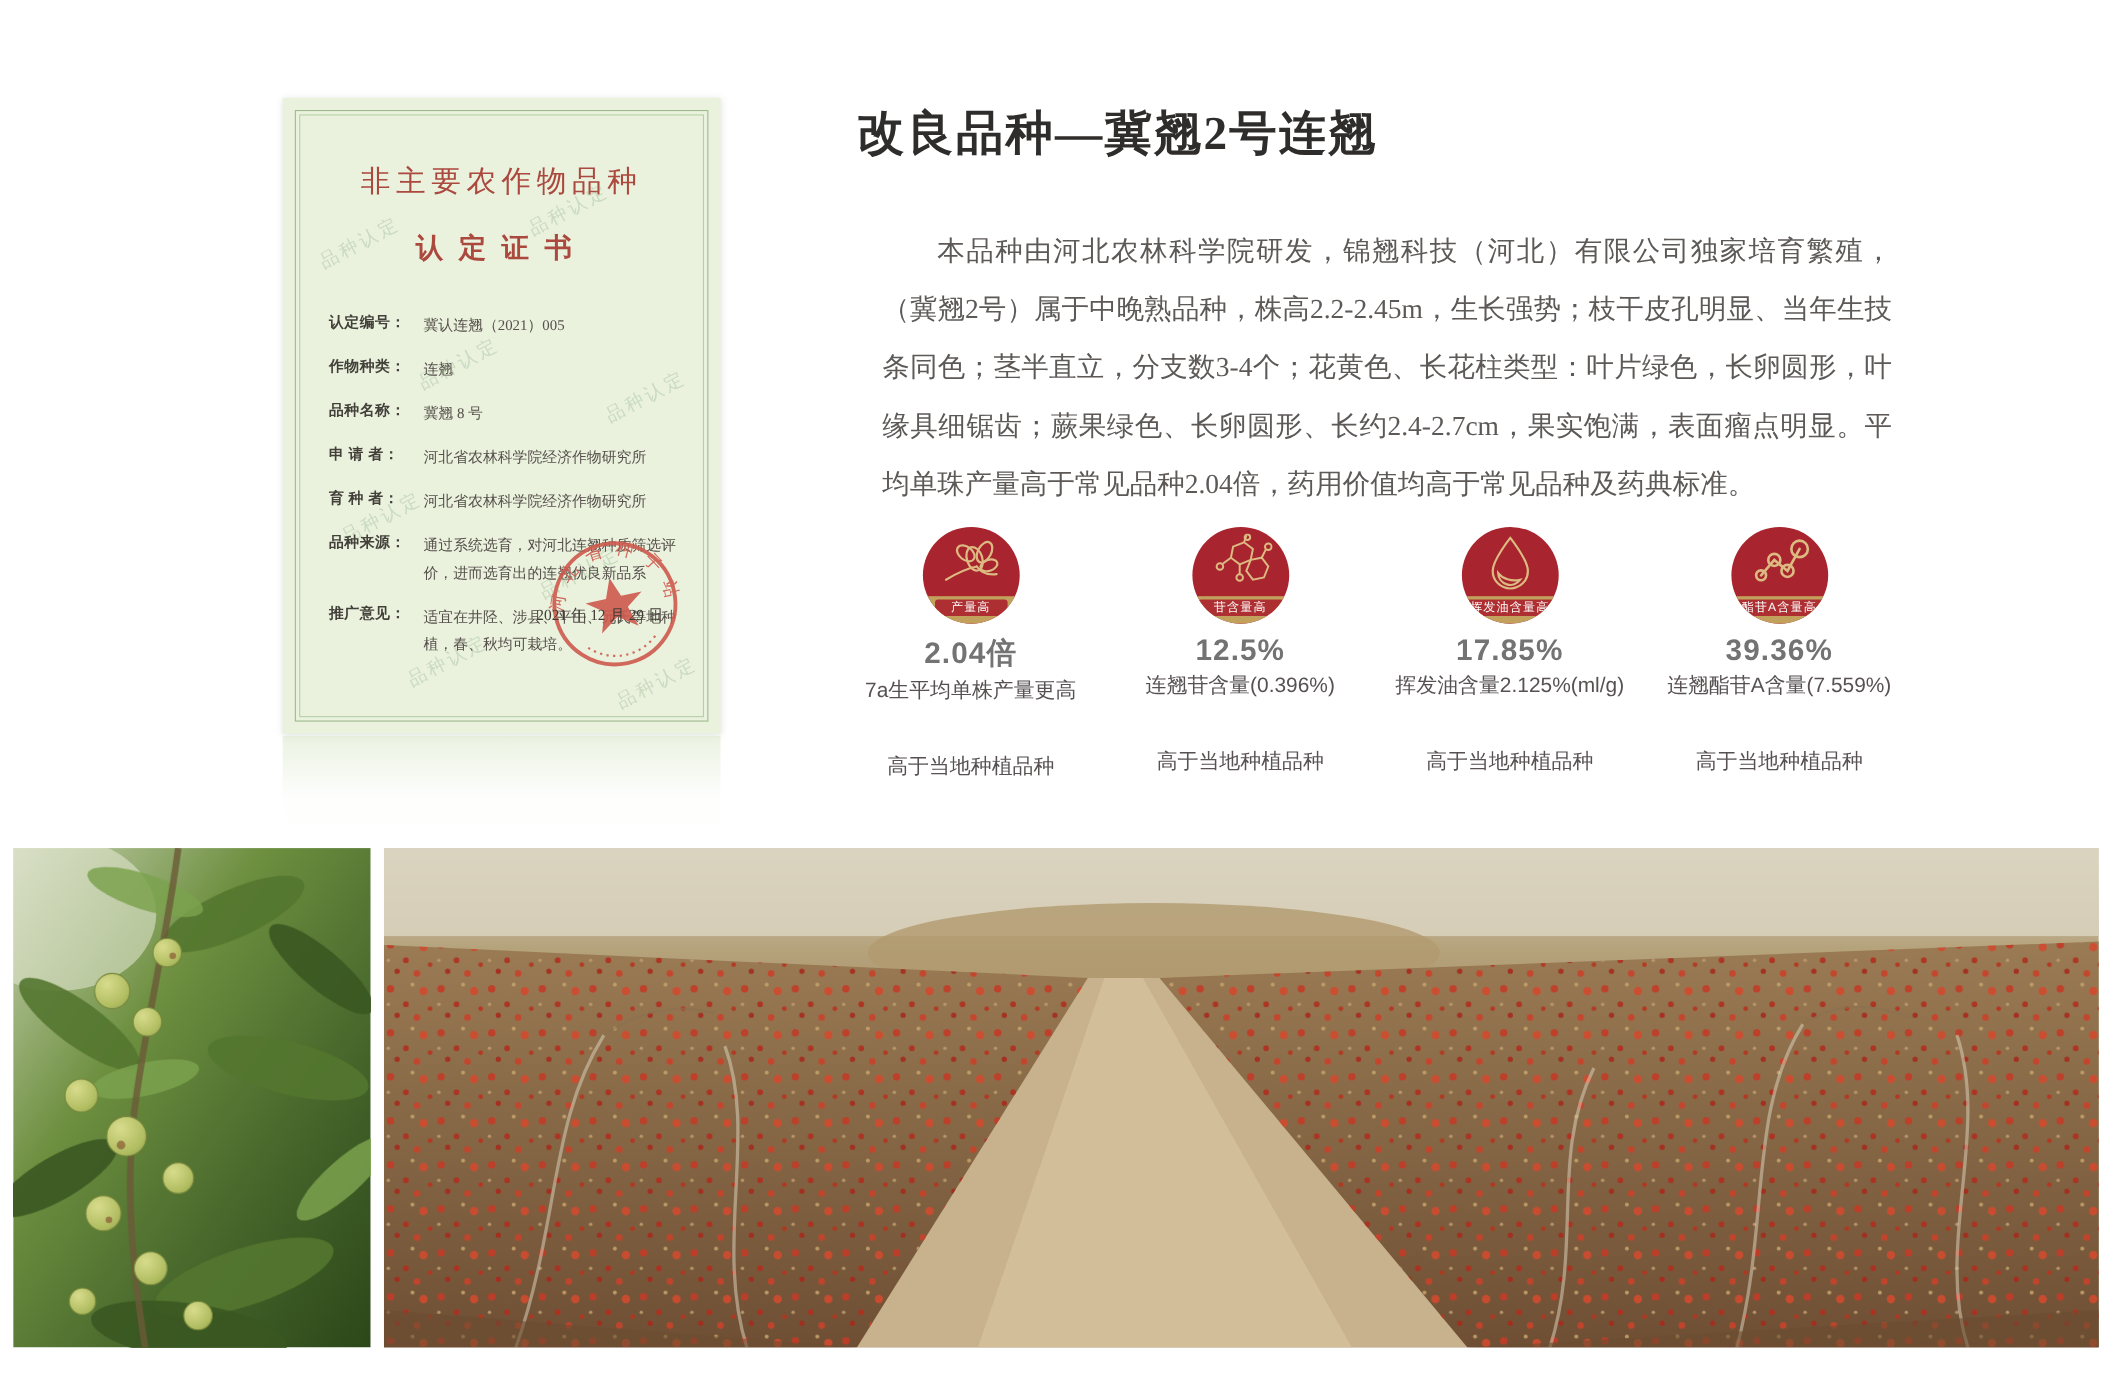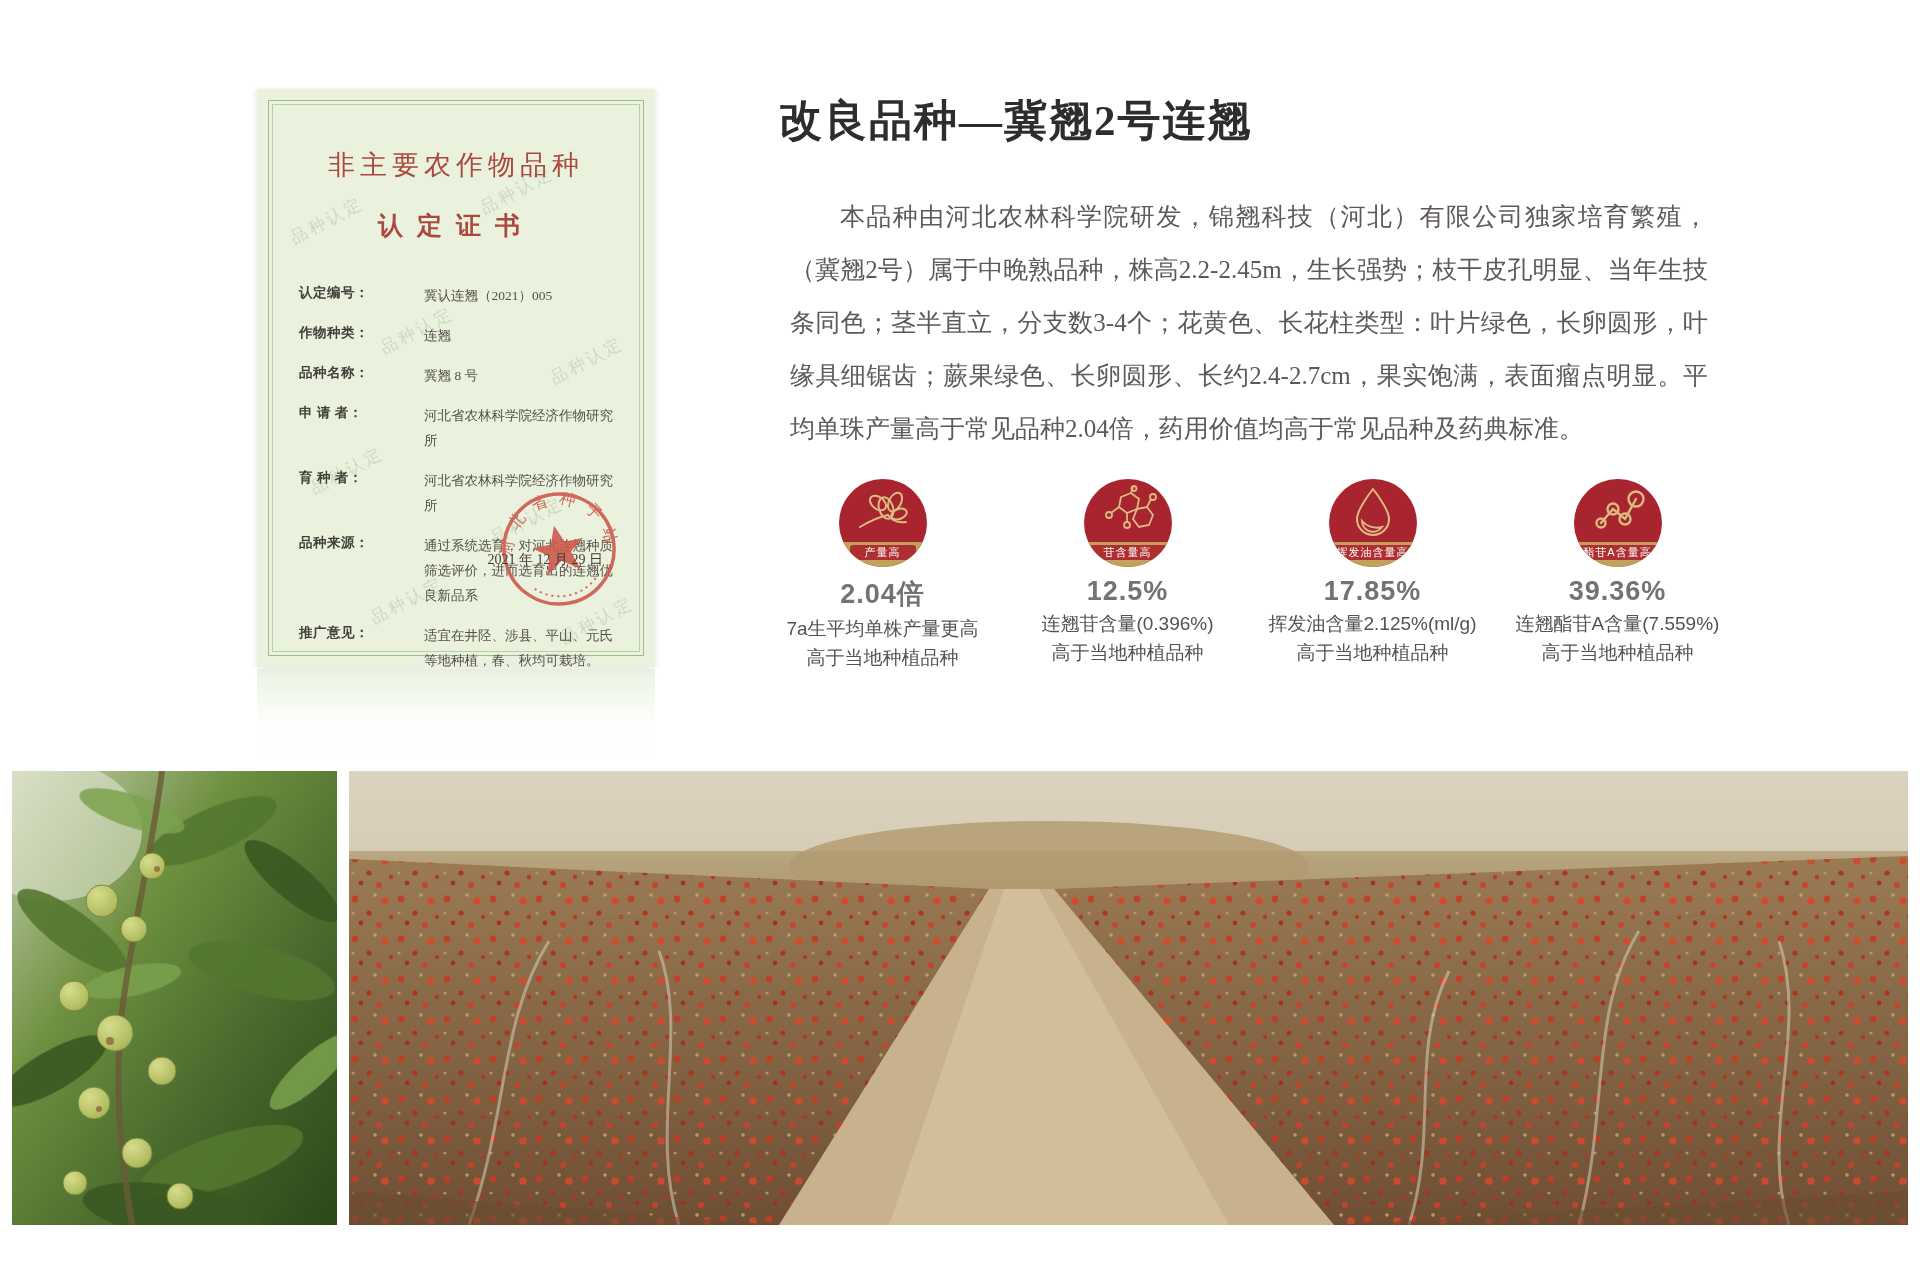--- a/index.html
+++ b/index.html
@@ -31,21 +31,21 @@
   .wm7{left:110px;top:500px}.wm8{left:300px;top:520px}
   .cert-title1{
     margin:58px 0 0;text-align:center;font-family:"Liberation Serif",serif;
     font-weight:normal;font-size:27px;color:#ab493f;letter-spacing:5px;
   }
   .cert-title2{
     margin:26px 0 0;text-align:center;font-family:Liberation Serif, serif;
     font-weight:bold;font-size:25px;color:#ab493f;letter-spacing:14px;
   }
   .cert-fields{position:relative;margin:42px 36px 0 42px;}
-  .cert-row{display:flex;margin-bottom:15px;align-items:flex-start;gap:39px;}
+  .cert-row{display:flex;margin-bottom:15px;align-items:flex-start;}
   .cert-label{
     flex:0 0 86px;font-family:"Liberation Serif",serif;font-weight:bold;
     font-size:13.5px;color:#43403a;letter-spacing:.5px;white-space:nowrap;
   }
   .cert-value{
     flex:1;font-family:"Liberation Serif",serif;font-size:13.5px;
     color:#56504a;line-height:1.85;
   }
   .cert-date{
     position:absolute;right:52px;bottom:98px;z-index:3;
@@ -60,42 +60,42 @@
     position:absolute;left:257px;top:669px;width:398px;height:92px;
     background:linear-gradient(to bottom,rgba(218,231,201,.55),rgba(245,248,240,.15) 60%,rgba(255,255,255,0));
   }
   
   .main-title{
     position:absolute;left:779px;top:92px;margin:0;
     font-family:"Liberation Serif",serif;font-weight:bold;
     font-size:43px;color:#2e2d2b;letter-spacing:2px;
   }
   .main-paragraph{
-    position:absolute;left:790px;top:190px;width:918px;margin:0;
+    position:absolute;left:790px;top:190px;width:918px;margin:12px;
     font-family:"Liberation Serif",serif;font-size:25px;color:#5c5957;
     line-height:53px;text-align:justify;text-indent:2em;
   }
   
   .badges{position:absolute;left:760px;top:479px;width:980px;display:flex;}
   .badge{width:245px;text-align:center;}
   .badge-circle{
     position:relative;width:88px;height:88px;margin:0 auto;border-radius:50%;
     background:#a8242e;overflow:hidden;
   }
   .badge-gold{position:absolute;left:0;bottom:0;width:100%;height:25px;background:#c2a15c;}
   .badge-ribbon{
     position:absolute;left:50%;bottom:7px;transform:translateX(-50%);
     background:#ae2f32;color:#ffffff;font-size:11px;line-height:15px;
     padding:0 15px;border-radius:3px;white-space:nowrap;letter-spacing:1px;
   }
   .badge-icon{position:absolute;left:50%;top:6px;transform:translateX(-50%);}
   .badge-value{
     margin-top:9px;font-size:27px;font-weight:bold;color:#737373;letter-spacing:1px;
   }
-  .badge-desc{font-size:19px;color:#575152;line-height:29px;white-space:nowrap;}
+  .badge-desc{font-size:19px;color:#575152;line-height:29px;white-space:nowrap;margin-top:40px;}
   .badge-desc.first{margin-top:2px;}
   
   .photo-left{position:absolute;left:12px;top:771px;width:325px;height:454px;}
   .photo-main{position:absolute;left:349px;top:771px;width:1559px;height:454px;}
   svg{display:block;}
 </style>
 </head>
 <body>
 
 <div class="cert">

